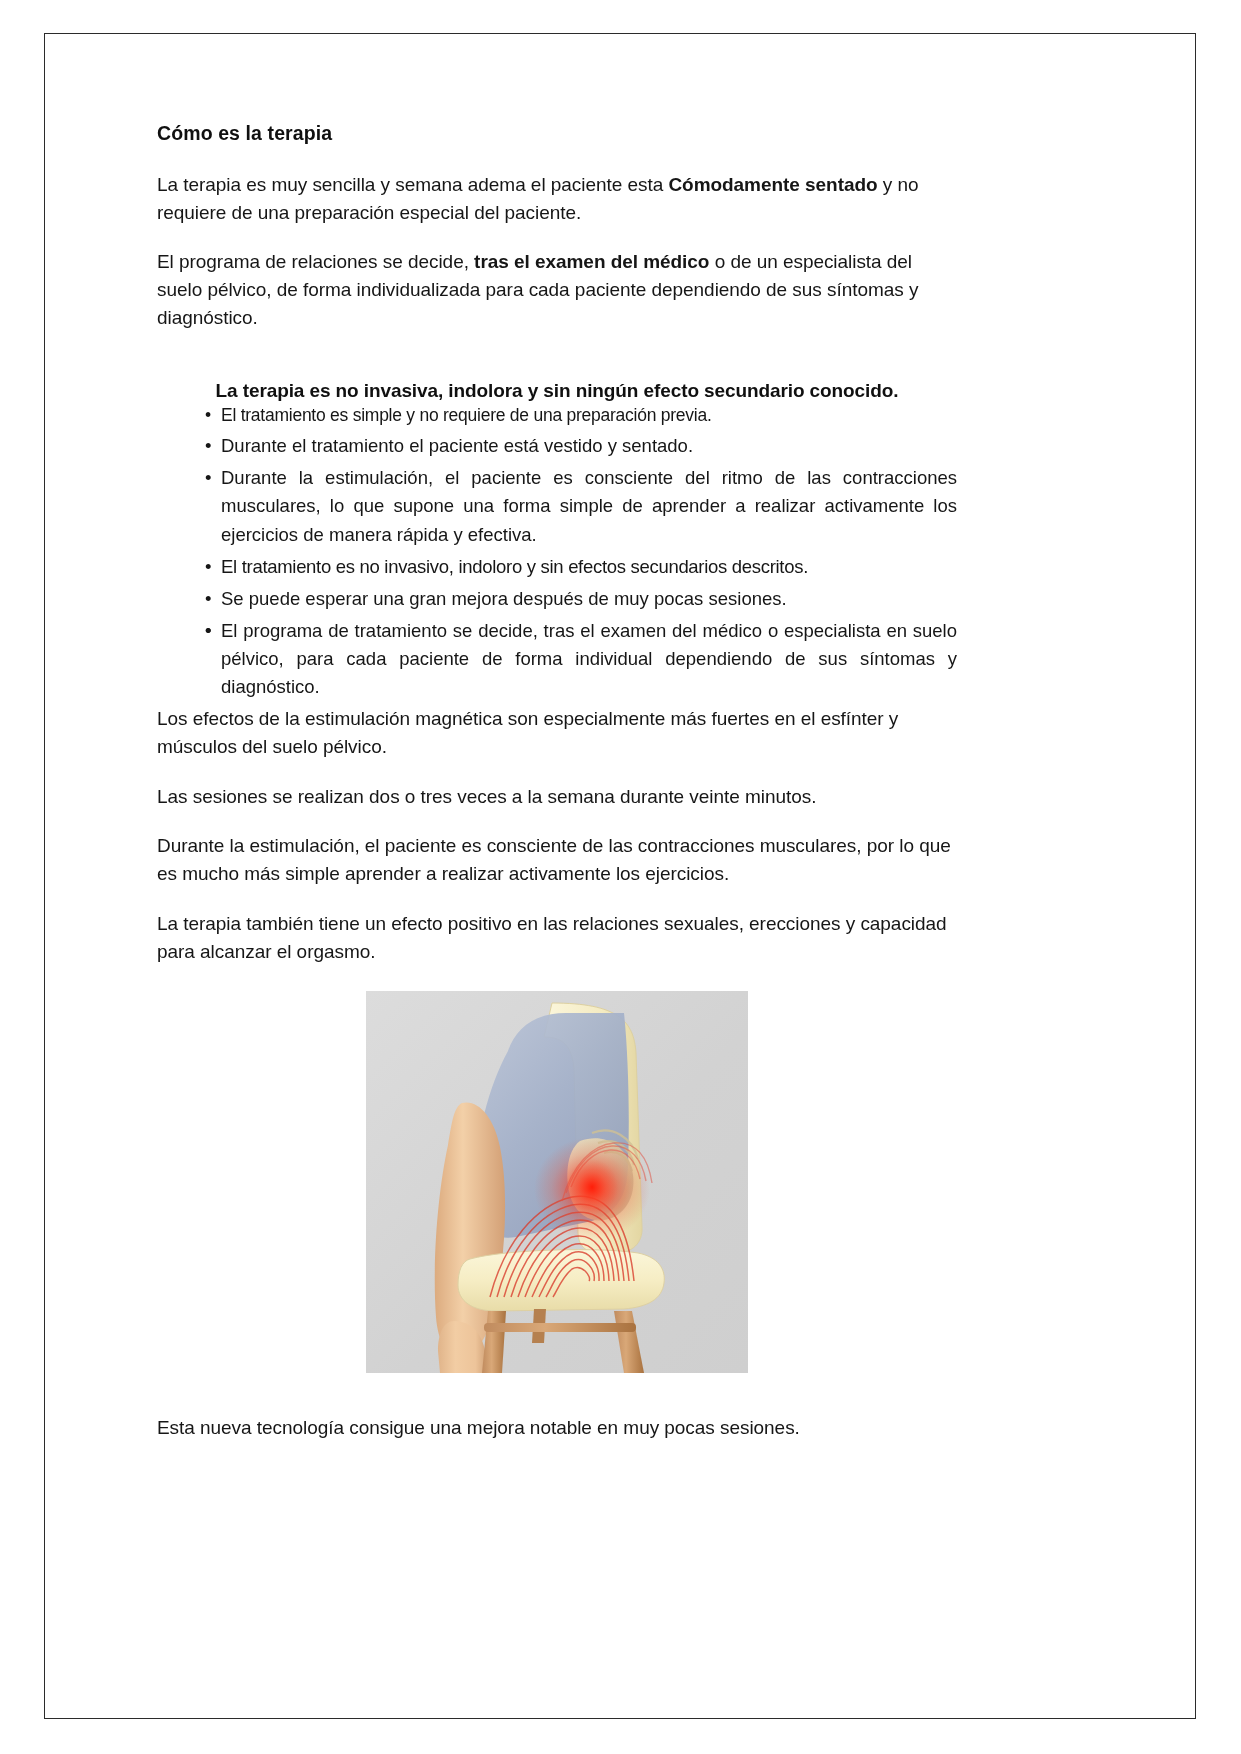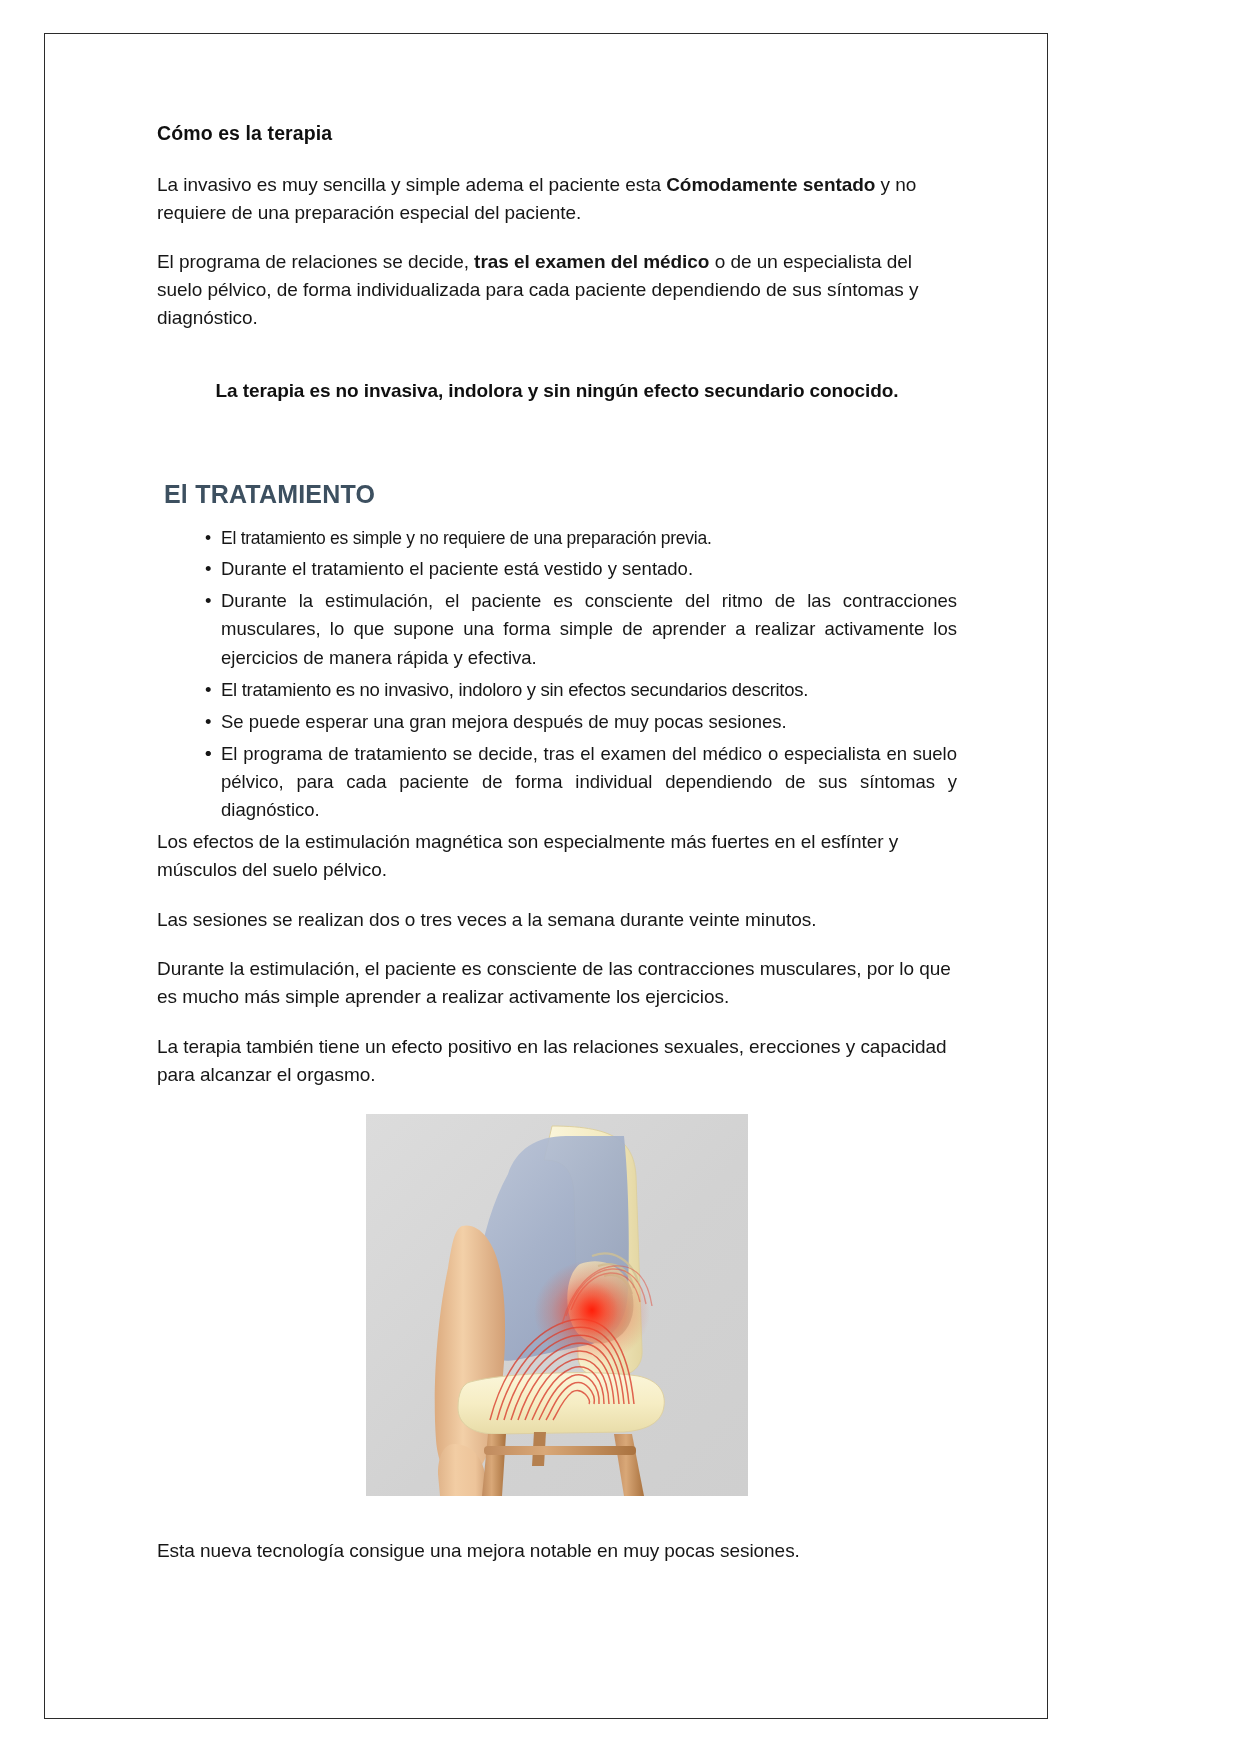--- a/index.html
+++ b/index.html
@@ -13,21 +13,21 @@
     font-family: "Liberation Sans", sans-serif;
     color: #1a1a1a;
     position: relative;
     overflow: hidden;
   }
 
   .page-frame {
     position: absolute;
     left: 44px;
     top: 33px;
-    width: 1004px;
+    width: 1152px;
     height: 1686px;
     border: 1px solid #2b2b2b;
     box-sizing: border-box;
     background: #ffffff;
   }
 
   .content {
     position: absolute;
     left: 112px;
     top: 88px;
@@ -115,27 +115,26 @@
   }
 </style>
 </head>
 <body>
 
 <div class="page-frame">
   <div class="content">
 
     <h1 class="doc-heading">Cómo es la terapia</h1>
 
-    <p class="body-para"><span>La invasivo es muy sencilla y simple adema el paciente esta </span><b>Cómodamente sentado</b><span> y no requiere de una preparación especial del paciente.</span></p>
+    <p class="body-para"><span>La terapia es muy sencilla y semana adema el paciente esta </span><b>Cómodamente sentado</b><span> y no requiere de una preparación especial del paciente.</span></p>
 
     <p class="body-para"><span>El programa de relaciones se decide, </span><b>tras el examen del médico</b><span> o de un especialista del suelo pélvico, de forma individualizada para cada paciente dependiendo de sus síntomas y diagnóstico.</span></p>
 
     <p class="centered-statement">La terapia es no invasiva, indolora y sin ningún efecto secundario conocido.</p>
 
-    <h2 class="section-heading">El TRATAMIENTO</h2>
 
     <ul class="treatment-list">
       <li class="tight"><span class="bullet-dot">•</span><span>El tratamiento es simple y no requiere de una preparación previa.</span></li>
       <li><span class="bullet-dot">•</span><span>Durante el tratamiento el paciente está vestido y sentado.</span></li>
       <li><span class="bullet-dot">•</span><span>Durante la estimulación, el paciente es consciente del ritmo de las contracciones musculares, lo que supone una forma simple de aprender a realizar activamente los ejercicios de manera rápida y efectiva.</span></li>
       <li class="condensed"><span class="bullet-dot">•</span><span>El tratamiento es no invasivo, indoloro y sin efectos secundarios descritos.</span></li>
       <li><span class="bullet-dot">•</span><span>Se puede esperar una gran mejora después de muy pocas sesiones.</span></li>
       <li class="condensed"><span class="bullet-dot">•</span></li>
       <li><span class="bullet-dot">•</span><span>El programa de tratamiento se decide, tras el examen del médico o especialista en suelo pélvico, para cada paciente de forma individual dependiendo de sus síntomas y diagnóstico.</span></li>
     </ul>

